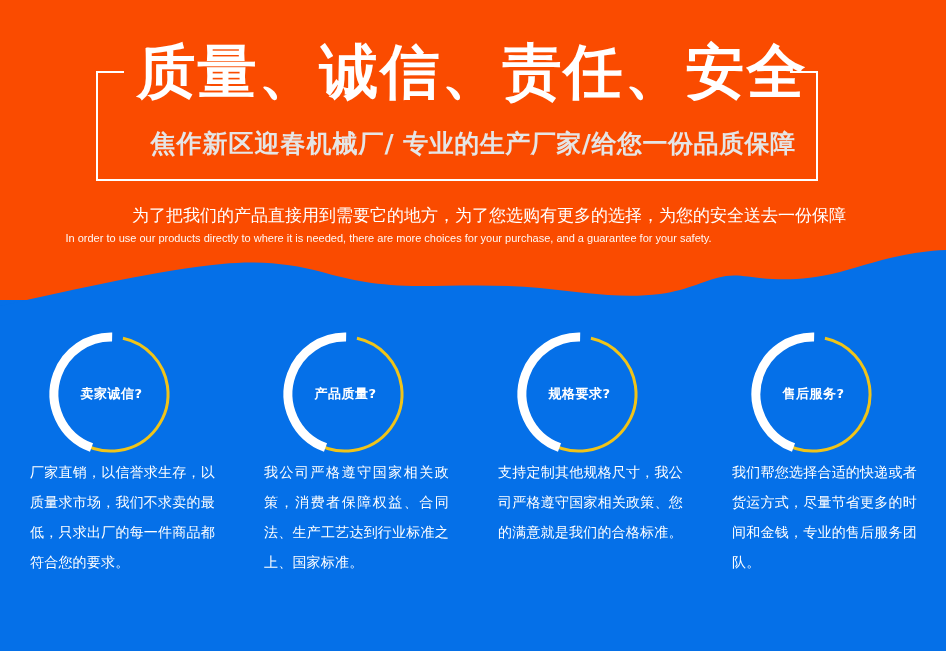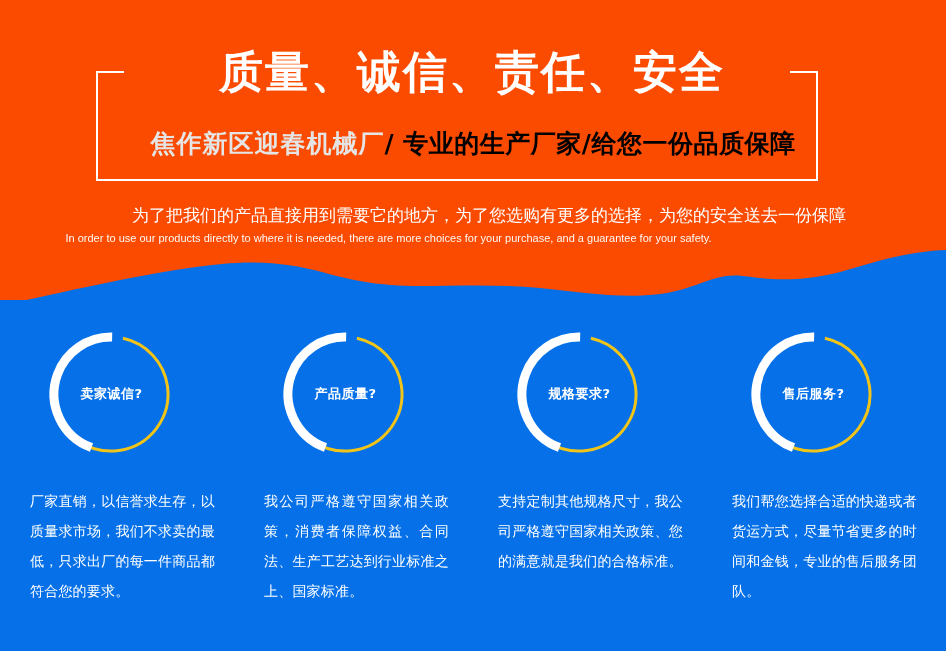--- a/index.html
+++ b/index.html
@@ -65,21 +65,21 @@
 
   
   .headline {
     position: absolute;
     left: 0;
     top: 36px;
     width: 944px;
     text-align: center;
     z-index: 6;
     color: #ffffff;
-    font-size: 44px;
+    font-size: 59px;
     font-weight: bold;
     line-height: 72px;
     letter-spacing: 2px;
     font-family: "DejaVu Sans", "Liberation Sans", sans-serif;
     white-space: nowrap;
   }
 
   
   .subheadline {
     position: absolute;
@@ -88,21 +88,21 @@
     width: 946px;
     text-align: center;
     z-index: 6;
     font-size: 25px;
     font-weight: bold;
     line-height: 32px;
     white-space: nowrap;
     font-family: "DejaVu Sans", "Liberation Sans", sans-serif;
   }
   .sub-brand { color: #e5e5e5; letter-spacing: 1px; text-align: right; }
-  .sub-rest  { color: #000000; letter-spacing: 0.5px; }
+  .sub-rest  { color: #e5e5e5; letter-spacing: 0.5px; }
 
   
   .tagline-cn {
     position: absolute;
     left: 0;
     top: 203px;
     width: 946px;
     text-align: center;
     z-index: 5;
     color: #ffffff;
@@ -173,28 +173,27 @@
     justify-content: center;
     color: #ffffff;
     font-size: 13px;
     font-weight: bold;
     letter-spacing: 0.5px;
     white-space: nowrap;
     font-family: "DejaVu Sans", "Liberation Sans", sans-serif;
   }
 
   .feature-desc {
-    margin-top: 28px;
     width: 185px;
     color: #ffffff;
     font-size: 14px;
     line-height: 30px;
     letter-spacing: 0.2px;
     text-align: justify;
-    font-family: Liberation Sans, sans-serif;
+    font-family: Liberation Serif, serif;
   }
 </style>
 </head>
 <body>
 
 <div id="stage">
 
   <div class="orange-band"></div>
 
   <svg class="wave" viewBox="0 0 946 70" preserveAspectRatio="none">

